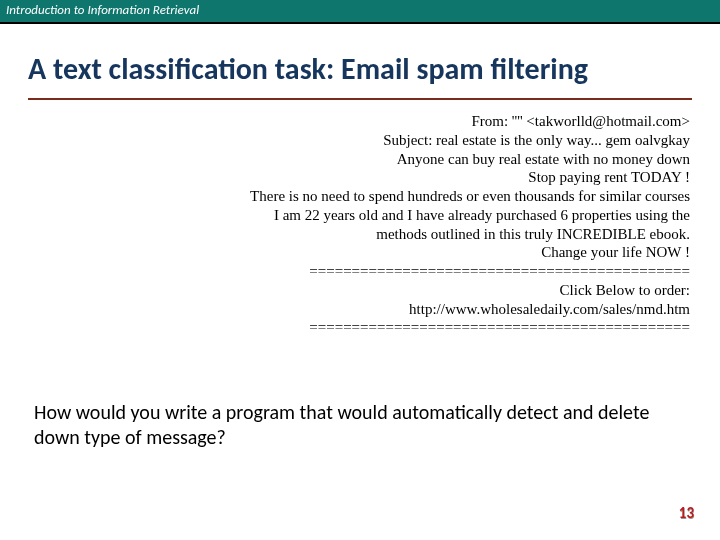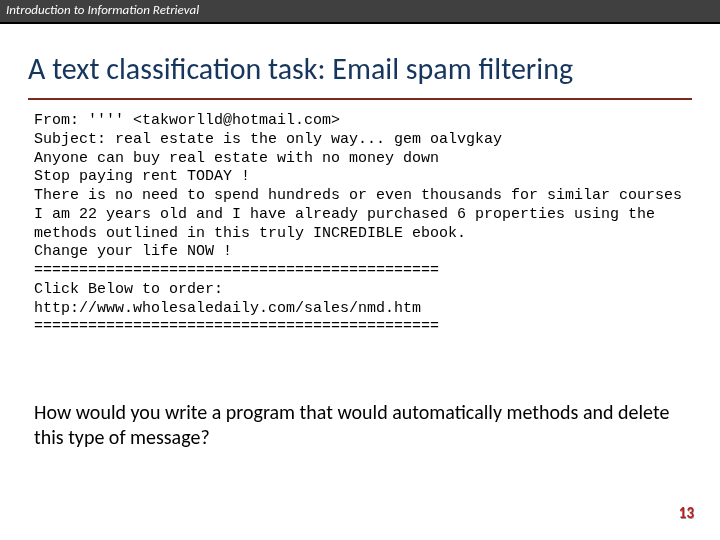--- a/index.html
+++ b/index.html
@@ -17,57 +17,59 @@
     width: 720px;
     height: 540px;
     box-sizing: border-box;
   }
   .header-bar {
     position: absolute;
     top: 0;
     left: 0;
     right: 0;
     height: 22px;
-    background: #404040;
+    background: #0f766e;
     border-bottom: 2px solid #000;
   }
   .header-text {
     color: #ffffff;
     font-style: italic;
     font-size: 13px;
     padding: 2px 6px 0 6px;
     font-family: Calibri, "Segoe UI", Arial, sans-serif;
   }
   .title {
     position: absolute;
     top: 52px;
     left: 28px;
     right: 20px;
     font-size: 30px;
     color: #16365d;
     line-height: 1.1;
+    font-weight: bold;
   }
   .title-underline {
     position: absolute;
     top: 98px;
     left: 28px;
     right: 28px;
     height: 2px;
     background: #7b2b1e;
   }
   .email-block {
     position: absolute;
     top: 112px;
     left: 34px;
     right: 30px;
-    font-family: Liberation Mono, monospace;
+    font-family: Liberation Serif, serif;
     font-size: 15px;
     line-height: 1.25;
     white-space: pre-wrap;
     color: #000;
+    text-align: right;
   }
   .question {
     position: absolute;
     top: 400px;
     left: 34px;
     right: 50px;
     font-size: 20px;
     line-height: 1.25;
     color: #000;
     font-family: Calibri, "Segoe UI", Arial, sans-serif;
@@ -100,17 +102,17 @@
 <span>Stop paying rent TODAY !</span>
 <span>There is no need to spend hundreds or even thousands for similar courses</span>
 <span>I am 22 years old and I have already purchased 6 properties using the</span>
 <span>methods outlined in this truly INCREDIBLE ebook.</span>
 <span>Change your life NOW !</span>
 <span>=============================================</span>
 <span>Click Below to order:</span>
 <span>http://www.wholesaledaily.com/sales/nmd.htm</span>
 <span>=============================================</span></div>
 
-  <div class="question">How would you write a program that would automatically methods and delete this type of message?</div>
+  <div class="question">How would you write a program that would automatically detect and delete down type of message?</div>
 
   <div class="pagenum">13</div>
 
 </div>
 
 </body></html>

